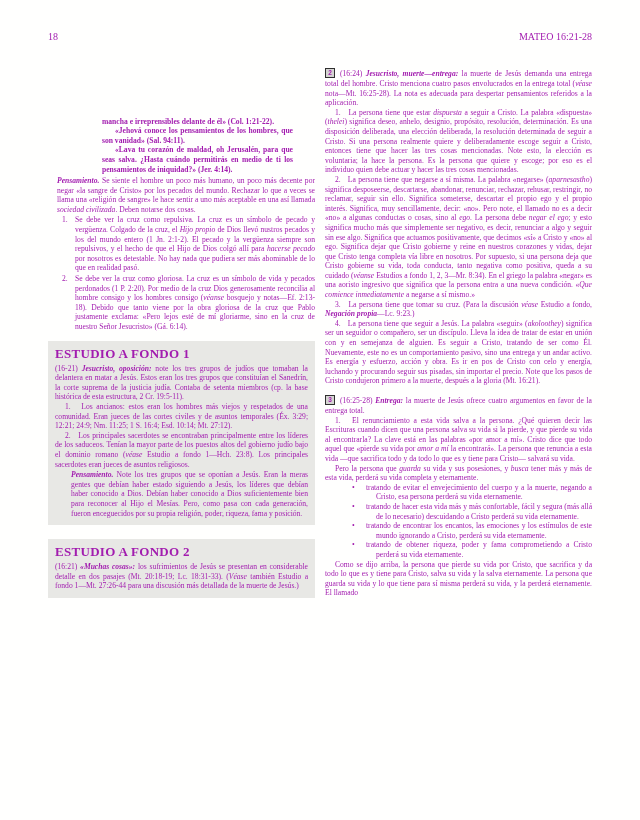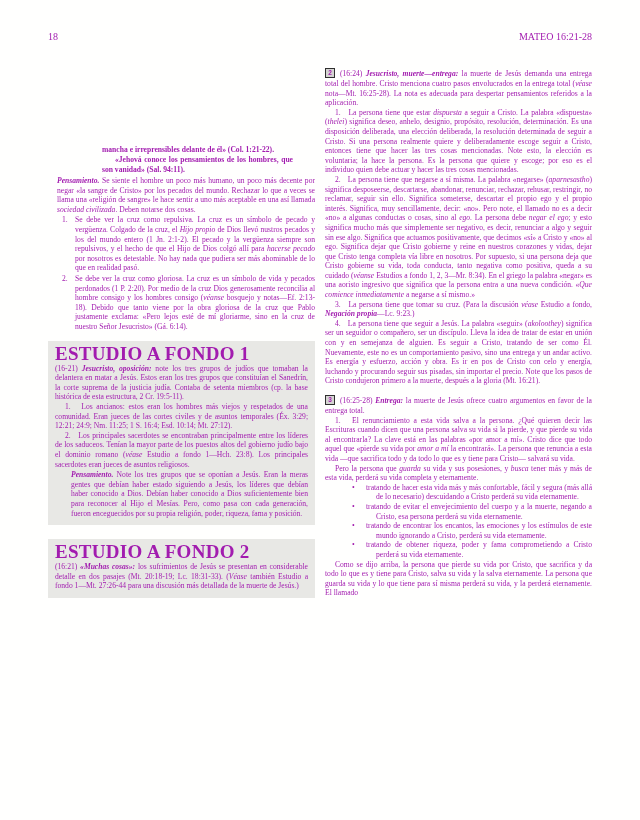--- a/index.html
+++ b/index.html
@@ -16,41 +16,42 @@
   .r-bi{font-weight:bold;font-style:italic;}
   .quote{margin-left:54px;margin-right:22px;font-weight:bold;}
   .qindent{text-indent:13px;}
   .pens{margin-left:9px;margin-top:2px;}
   .hang{position:relative;margin-left:14px;padding-left:13px;margin-top:1px;}
   .hangmarker{position:absolute;left:0;top:0;}
   .findent{text-indent:10px;}
   .gap{margin-top:10px;}
   .studybox{background:var(--box-bg,#e8e8e5);margin-top:9px;padding:5px 7px 7px 7px;}
   .studybox + .studybox{margin-top:14px;}
-  .studytitle{font-size:19px;line-height:16px;font-weight:bold;margin:0 0 2px 0;
+  .studytitle{font-size:13px;line-height:16px;font-weight:bold;margin:0 0 2px 0;
         letter-spacing:0.3px;font-family:"Liberation Serif","DejaVu Serif",serif;text-align:left;}
   .pens-inner{margin-left:16px;margin-top:1px;}
   .numbox{display:inline-block;width:8px;height:8px;border:1px solid #2f2f2f;background:#d4d4d1;
         font-family:"Liberation Sans","DejaVu Sans",sans-serif;font-size:6.5px;line-height:8px;
         font-weight:bold;text-align:center;margin-right:5px;position:relative;top:-1px;text-indent:0;}
   .bullet-item{margin-left:51px;text-indent:-24px;}
   .bullet-glyph{display:inline-block;width:14px;text-indent:0;}
 </style>
 </head>
 <body>
 
 <div class="page">
   <header class="pageheader">
     <span>18</span>
     <span>MATEO 16:21-28</span>
   </header>
   <main class="columns">
     <div class="col" id="col-left">
         <p class="quote"><span class="r-b">mancha e irreprensibles delante de él» (Col. 1:21-22).</span></p>
         <p class="quote qindent"><span class="r-b">«Jehová conoce los pensamientos de los hombres, que son vanidad» (Sal. 94:11).</span></p>
+        <p class="quote qindent"><span class="r-b">«Lava tu corazón de maldad, oh Jerusalén, para que seas salva. ¿Hasta cuándo permitirás en medio de ti los pensamientos de iniquidad?» (Jer. 4:14).</span></p>
         <p class="para pens"><span class="r-bi">Pensamiento.</span><span class="r-n"> Se siente el hombre un poco más humano, un poco más decente por negar «la sangre de Cristo» por los pecados del mundo. Rechazar lo que a veces se llama una «religión de sangre» le hace sentir a uno más aceptable en una así llamada </span><span class="r-i">sociedad civilizada</span><span class="r-n">. Deben notarse dos cosas.</span></p>
         <p class="hang"><span class="hangmarker">1.</span><span class="r-n">Se debe ver la cruz como repulsiva. La cruz es un símbolo de pecado y vergüenza. Colgado de la cruz, el </span><span class="r-i">Hijo propio</span><span class="r-n"> de Dios llevó nustros pecados y los del mundo entero (1 Jn. 2:1-2). El pecado y la vergüenza siempre son repulsivos, y el hecho de que el Hijo de Dios colgó allí para </span><span class="r-i">hacerse pecado</span><span class="r-n"> por nosotros es detestable. No hay nada que pudiera ser más abominable de lo que en realidad pasó.</span></p>
         <p class="hang"><span class="hangmarker">2.</span><span class="r-n">Se debe ver la cruz como gloriosa. La cruz es un símbolo de vida y pecados perdonados (1 P. 2:20). Por medio de la cruz Dios generosamente reconcilia al hombre consigo y los hombres consigo (</span><span class="r-i">véanse</span><span class="r-n"> bosquejo y notas—Ef. 2:13-18). Debido que tanto viene por la obra gloriosa de la cruz que Pablo justamente exclama: «Pero lejos esté de mí gloriarme, sino en la cruz de nuestro Señor Jesucristo» (Gá. 6:14).</span></p>
         <section class="studybox">
           <h2 class="studytitle">ESTUDIO A FONDO 1</h2>
           <p class="para"><span class="r-n">(16-21) </span><span class="r-bi">Jesucristo, oposición:</span><span class="r-n"> note los tres grupos de judíos que tomaban la delantera en matar a Jesús. Estos eran los tres grupos que constituían el Sanedrín, la corte suprema de la justicia judía. Contaba de setenta miembros (cp. la base histórica de esta estructura, 2 Cr. 19:5-11).</span></p>
           <p class="para findent"><span class="r-n">1.&nbsp;&nbsp;&nbsp;Los ancianos: estos eran los hombres más viejos y respetados de una comunidad. Eran jueces de las cortes civiles y de asuntos temporales (Éx. 3:29; 12:21; 24:9; Nm. 11:25; 1 S. 16:4; Esd. 10:14; Mt. 27:12).</span></p>
           <p class="para findent"><span class="r-n">2.&nbsp;&nbsp;&nbsp;Los principales sacerdotes se encontraban principalmente entre los líderes de los saduceos. Tenían la mayor parte de los puestos altos del gobierno judío bajo el dominio romano (</span><span class="r-i">véase</span><span class="r-n"> Estudio a fondo 1—Hch. 23:8). Los principales sacerdotes eran jueces de asuntos religiosos.</span></p>
           <p class="para pens-inner"><span class="r-bi">Pensamiento.</span><span class="r-n"> Note los tres grupos que se oponían a Jesús. Eran la meras gentes que debían haber estado siguiendo a Jesús, los líderes que debían haber conocido a Dios. Debían haber conocido a Dios suficientemente bien para reconocer al Hijo el Mesías. Pero, como pasa con cada generación, fueron enceguecidos por su propia religión, poder, riqueza, fama y posición.</span></p>
         </section>
@@ -62,21 +63,21 @@
     <div class="col" id="col-right">
         <p class="para"><span class="numbox">2</span><span class="r-n">(16:24) </span><span class="r-bi">Jesucristo, muerte—entrega:</span><span class="r-n"> la muerte de Jesús demanda una entrega total del hombre. Cristo menciona cuatro pasos envolucrados en la entrega total (</span><span class="r-i">véase</span><span class="r-n"> nota—Mt. 16:25-28). La nota es adecuada para despertar pensamientos referidos a la aplicación.</span></p>
         <p class="para findent"><span class="r-n">1.&nbsp;&nbsp;&nbsp;La persona tiene que estar </span><span class="r-i">dispuesta</span><span class="r-n"> a seguir a Cristo. La palabra «dispuesta» (</span><span class="r-i">thelei</span><span class="r-n">) significa deseo, anhelo, designio, propósito, resolución, determinación. Es una disposición deliberada, una elección deliberada, la resolución determinada de seguir a Cristo. Si una persona realmente quiere y deliberadamente escoge seguir a Cristo, entonces tiene que hacer las tres cosas mencionadas. Note esto, la elección es voluntaria; la hace la persona. Es la persona que quiere y escoge; por eso es el individuo quien debe actuar y hacer las tres cosas mencionadas.</span></p>
         <p class="para findent"><span class="r-n">2.&nbsp;&nbsp;&nbsp;La persona tiene que negarse a sí misma. La palabra «negarse» (</span><span class="r-i">aparnesastho</span><span class="r-n">) significa desposeerse, descartarse, abandonar, renunciar, rechazar, rehusar, restringir, no reclamar, seguir sin ello. Significa someterse, descartar el propio ego y el propio interés. Significa, muy sencillamente, decir: «no». Pero note, el llamado no es a decir «no» a algunas conductas o cosas, sino al </span><span class="r-i">ego</span><span class="r-n">. La persona debe </span><span class="r-i">negar el ego</span><span class="r-n">; y esto significa mucho más que simplemente ser negativo, es decir, renunciar a algo y seguir sin ese algo. Significa que actuamos positivamente, que decimos «sí» a Cristo y «no» al ego. Significa dejar que Cristo gobierne y reine en nuestros corazones y vidas, dejar que Cristo tenga completa vía libre en nosotros. Por supuesto, si una persona deja que Cristo gobierne su vida, toda conducta, tanto negativa como positiva, queda a su cuidado (</span><span class="r-i">véanse</span><span class="r-n"> Estudios a fondo 1, 2, 3—Mr. 8:34). En el griego la palabra «negar» es una aoristo ingresivo que significa que la persona entra a una nueva condición. «</span><span class="r-i">Que comience inmediatamente</span><span class="r-n"> a negarse a sí mismo.»</span></p>
         <p class="para findent"><span class="r-n">3.&nbsp;&nbsp;&nbsp;La persona tiene que tomar su cruz. (Para la discusión </span><span class="r-i">véase</span><span class="r-n"> Estudio a fondo, </span><span class="r-bi">Negación propia</span><span class="r-n">—Lc. 9:23.)</span></p>
         <p class="para findent"><span class="r-n">4.&nbsp;&nbsp;&nbsp;La persona tiene que seguir a Jesús. La palabra «seguir» (</span><span class="r-i">akoloothey</span><span class="r-n">) significa ser un seguidor o compañero, ser un discípulo. Lleva la idea de tratar de estar en unión con y en semejanza de alguien. Es seguir a Cristo, tratando de ser como Él. Nuevamente, este no es un comportamiento pasivo, sino una entrega y un andar activo. Es energía y esfuerzo, acción y obra. Es ir en pos de Cristo con celo y energía, luchando y procurando seguir sus pisadas, sin importar el precio. Note que los pasos de Cristo condujeron primero a la muerte, después a la gloria (Mt. 16:21).</span></p>
         <p class="para gap"><span class="numbox">3</span><span class="r-n">(16:25-28) </span><span class="r-bi">Entrega:</span><span class="r-n"> la muerte de Jesús ofrece cuatro argumentos en favor de la entrega total.</span></p>
         <p class="para findent"><span class="r-n">1.&nbsp;&nbsp;&nbsp;El renunciamiento a esta vida salva a la persona. ¿Qué quieren decir las Escrituras cuando dicen que una persona salva su vida si la pierde, y que pierde su vida al encontrarla? La clave está en las palabras «por amor a mí». Cristo dice que todo aquel que «pierde su vida por </span><span class="r-i">amor a mí</span><span class="r-n"> la encontrará». La persona que renuncia a esta vida —que sacrifica todo y da todo lo que es y tiene para Cristo— salvará su vida.</span></p>
         <p class="para findent"><span class="r-n">Pero la persona que </span><span class="r-i">guarda</span><span class="r-n"> su vida y sus posesiones, y </span><span class="r-i">busca</span><span class="r-n"> tener más y más de esta vida, perderá su vida completa y eternamente.</span></p>
         <div>
+          <p class="bullet-item"><span class="bullet-glyph">•</span><span class="r-n">tratando de evitar el envejecimiento del cuerpo y a la muerte, negando a Cristo, esa persona perderá su vida eternamente.</span></p>
           <p class="bullet-item"><span class="bullet-glyph">•</span><span class="r-n">tratando de hacer esta vida más y más confortable, fácil y segura (más allá de lo necesario) descuidando a Cristo perderá su vida eternamente.</span></p>
-          <p class="bullet-item"><span class="bullet-glyph">•</span><span class="r-n">tratando de evitar el envejecimiento del cuerpo y a la muerte, negando a Cristo, esa persona perderá su vida eternamente.</span></p>
           <p class="bullet-item"><span class="bullet-glyph">•</span><span class="r-n">tratando de encontrar los encantos, las emociones y los estímulos de este mundo ignorando a Cristo, perderá su vida eternamente.</span></p>
           <p class="bullet-item"><span class="bullet-glyph">•</span><span class="r-n">tratando de obtener riqueza, poder y fama comprometiendo a Cristo perderá su vida eternamente.</span></p>
         </div>
         <p class="para findent"><span class="r-n">Como se dijo arriba, la persona que pierde su vida por Cristo, que sacrifica y da todo lo que es y tiene para Cristo, salva su vida y la salva eternamente. La persona que guarda su vida y lo que tiene para sí misma perderá su vida, y la perderá eternamente. El llamado</span></p>
       </div>
   </main>
 </div>
 
 </body></html>

